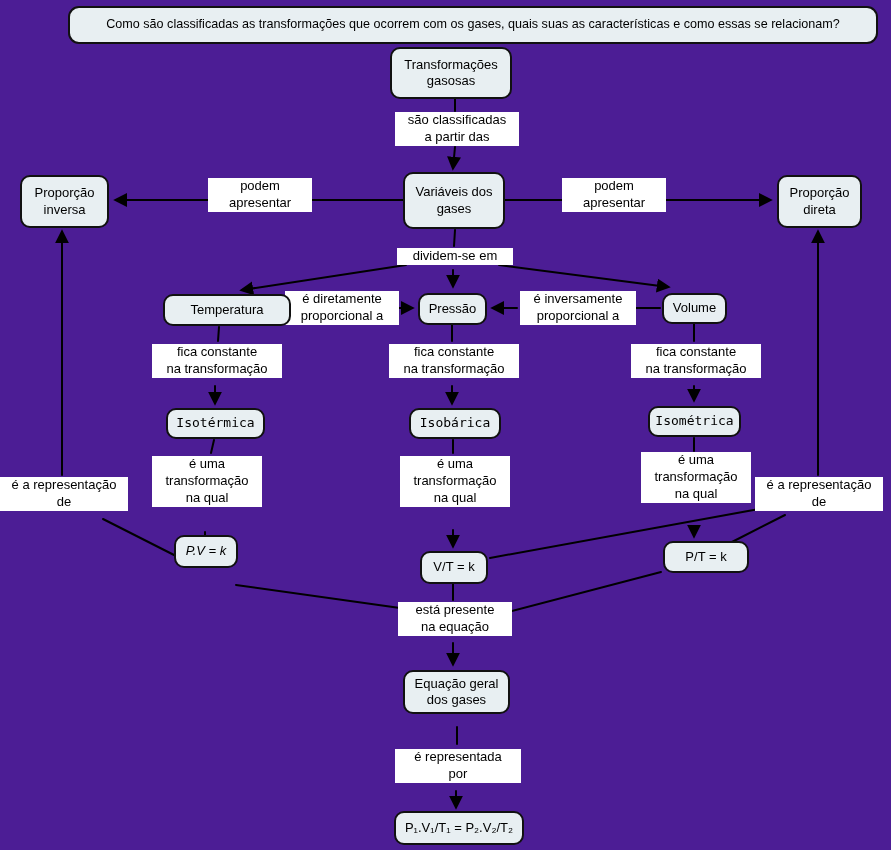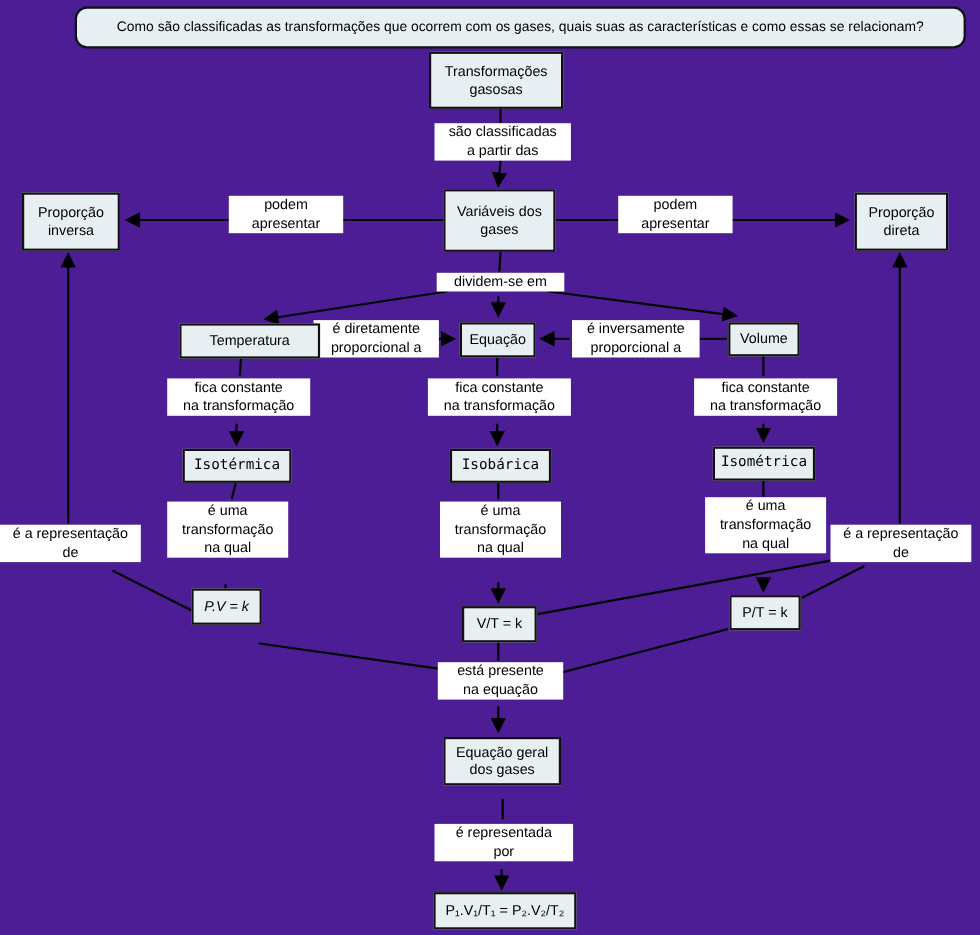--- a/index.html
+++ b/index.html
@@ -1,20 +1,20 @@
 <!DOCTYPE html>
 <html><head>
 <meta charset="utf-8">
 <style>
   html,body{margin:0;padding:0;background:#ffffff;}
   #stage{position:relative;width:891px;height:850px;background:#4c1d95;overflow:hidden;
          font-family:"Liberation Sans",sans-serif;color:#000;}
   #wires{position:absolute;left:0;top:0;z-index:1;}
   .node{position:absolute;z-index:3;box-sizing:border-box;background:#e8eff2;border:2px solid #111;
-        border-radius:0;display:flex;flex-direction:column;align-items:center;justify-content:center;
+        border-radius:10px;display:flex;flex-direction:column;align-items:center;justify-content:center;
         font-size:13px;line-height:1.25;text-align:center;white-space:nowrap;}
   .node.banner{border-radius:11px;font-size:12.6px;}
   .node.mono{font-family:"DejaVu Sans Mono",monospace;font-size:13px;}
   .edge-label{position:absolute;z-index:2;background:#ffffff;text-align:center;font-size:13px;
               line-height:1.3;white-space:nowrap;padding:0 2px;}
   .edge-label div{white-space:nowrap;}
   svg line{stroke:#000;stroke-width:2;stroke-linecap:round;}
 </style>
 </head>
 <body>
@@ -132,21 +132,21 @@
   <div class="node" style="left:777px;top:175px;width:85px;height:53px;">
     <div>Proporção</div>
     <div>direta</div>
   </div>
 
   <div class="node" style="left:163px;top:294px;width:128px;height:32px;">
     <div>Temperatura</div>
   </div>
 
   <div class="node" style="left:418px;top:293px;width:69px;height:32px;">
-    <div>Equação</div>
+    <div>Pressão</div>
   </div>
 
   <div class="node" style="left:662px;top:293px;width:65px;height:31px;">
     <div>Volume</div>
   </div>
 
   <div class="node mono" style="left:166px;top:408px;width:99px;height:31px;">
     <div>Isotérmica</div>
   </div>
 
@@ -159,21 +159,21 @@
   </div>
 
   <div class="node" style="left:174px;top:535px;width:64px;height:33px;font-style:italic;">
     <div>P.V = k</div>
   </div>
 
   <div class="node" style="left:420px;top:551px;width:68px;height:33px;">
     <div>V/T = k</div>
   </div>
 
-  <div class="node" style="left:663px;top:541px;width:65px;height:32px;">
+  <div class="node" style="left:663px;top:541px;width:86px;height:32px;">
     <div>P/T = k</div>
   </div>
 
   <div class="node" style="left:403px;top:670px;width:107px;height:44px;">
     <div>Equação geral</div>
     <div>dos gases</div>
   </div>
 
   <div class="node" style="left:394px;top:811px;width:130px;height:34px;">
     <div>P₁.V₁/T₁ = P₂.V₂/T₂</div>

